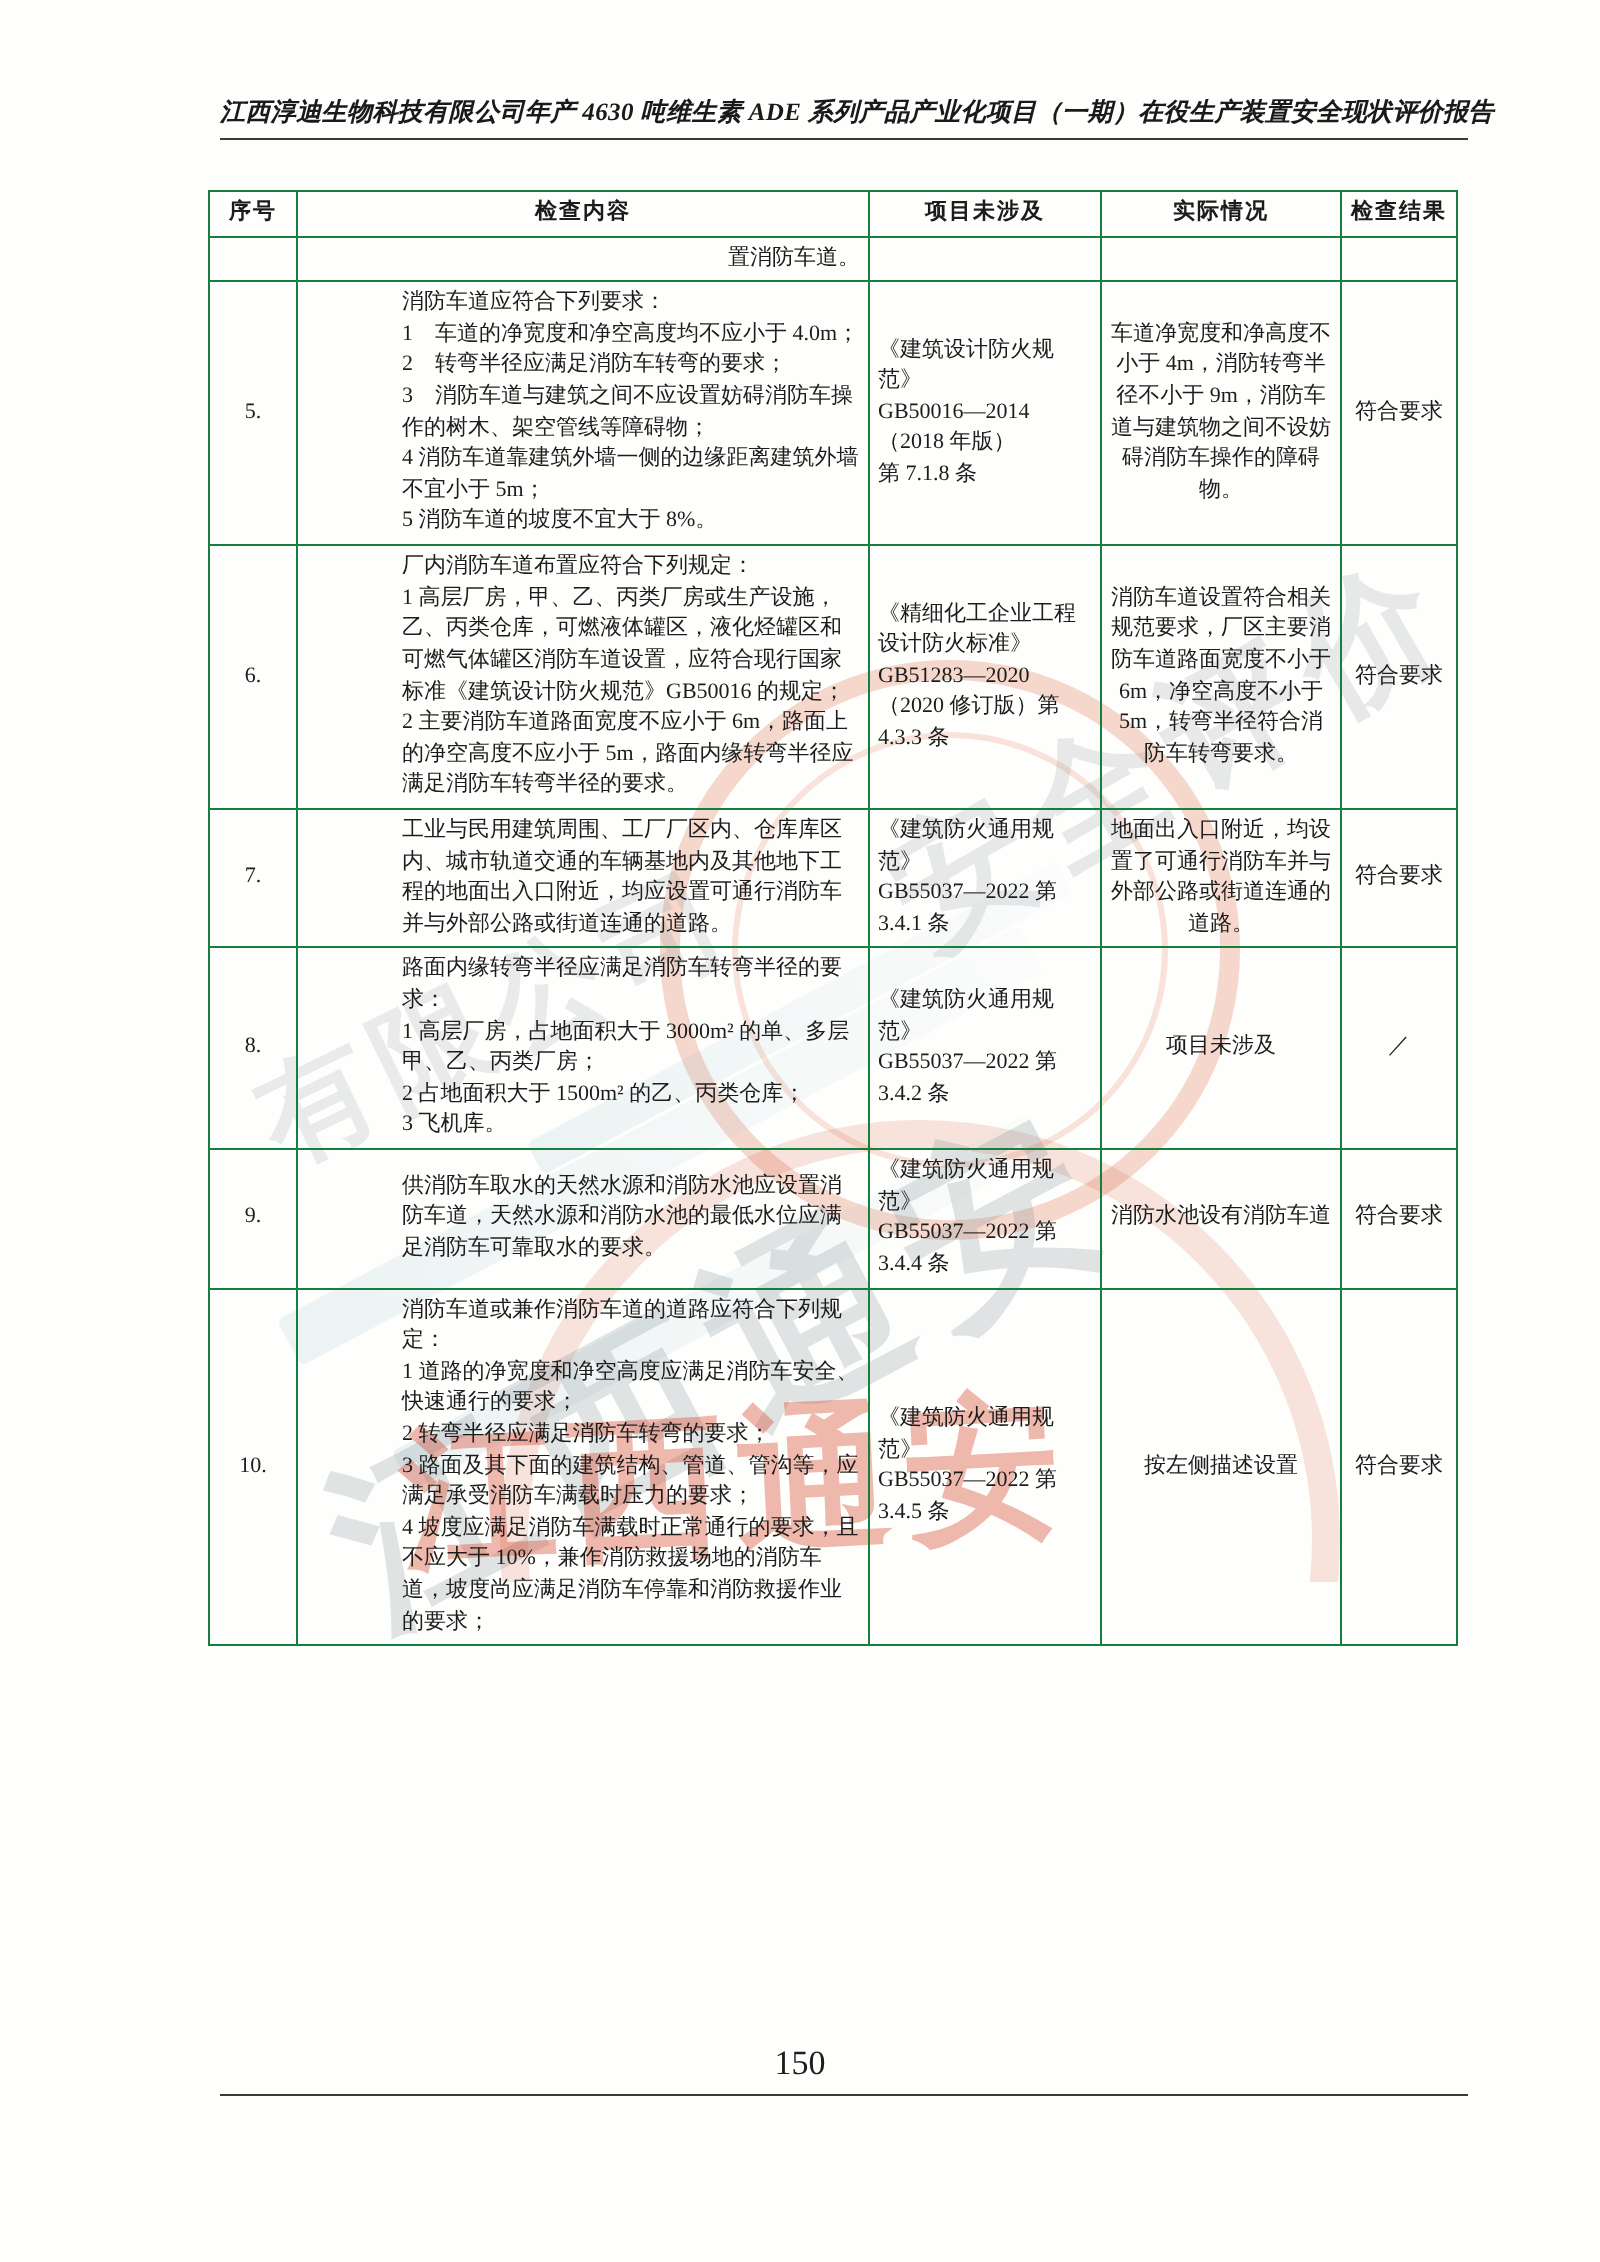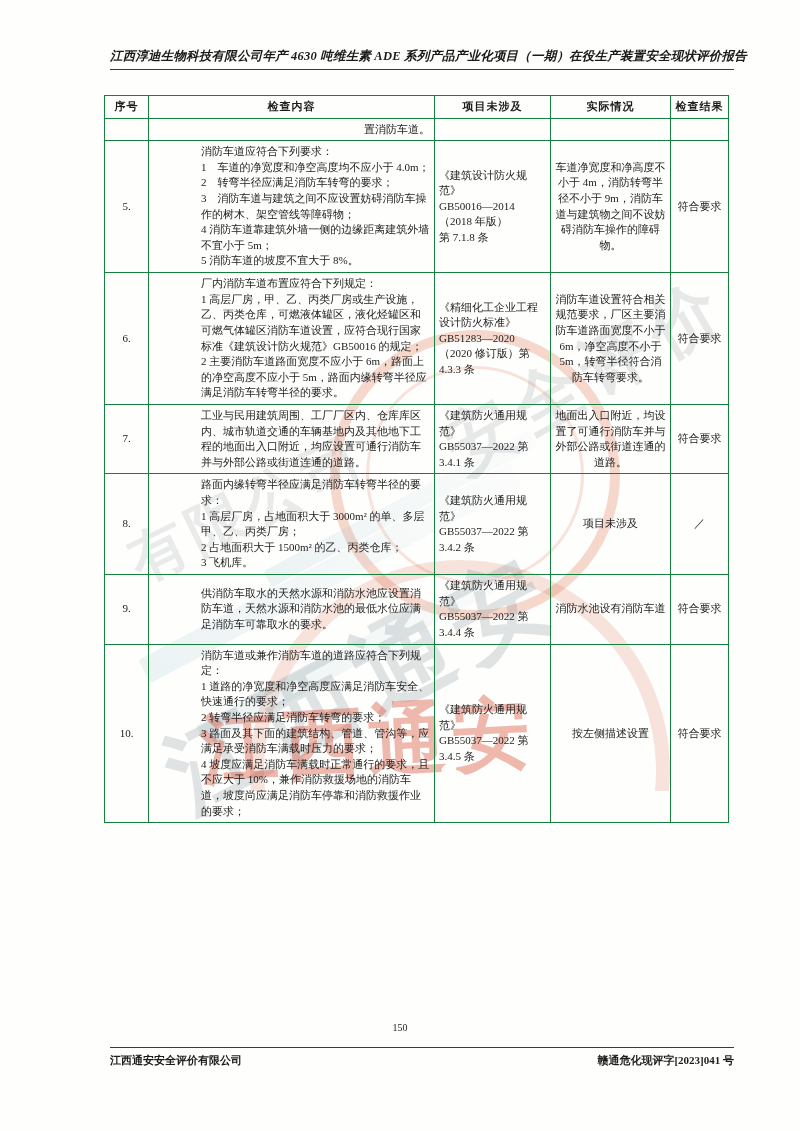--- a/index.html
+++ b/index.html
@@ -145,21 +145,21 @@
   td.content { text-align: left; }
 
   td.content .lead { text-align: left; margin-left: 48px; }
   td.content .ctr  { text-align: right; }
 
   
   .pagenum {
     position: absolute;
     left: 0; right: 0; top: 1022px;
     text-align: center;
-    font-size: 10px;
+    font-size: 17px;
     color: #1c1c1c;
     z-index: 4;
   }
   .footer {
     position: absolute;
     left: 110px; right: 66px; top: 1047px;
     z-index: 4;
   }
   .footer .rule {
     border-bottom: 1.4px solid #3a3a3a;
@@ -319,20 +319,16 @@
               <td class="res">符合要求</td>
             </tr>
           </tbody>
       </table>
     </div>
 
     <div class="pagenum">150</div>
 
     <div class="footer">
       <div class="rule"></div>
-      <div class="row">
-        <span>江西通安安全评价有限公司</span>
-        <span>赣通危化现评字[2023]041 号</span>
-      </div>
     </div>
 
   </div>
 </div>
 
 </body></html>

